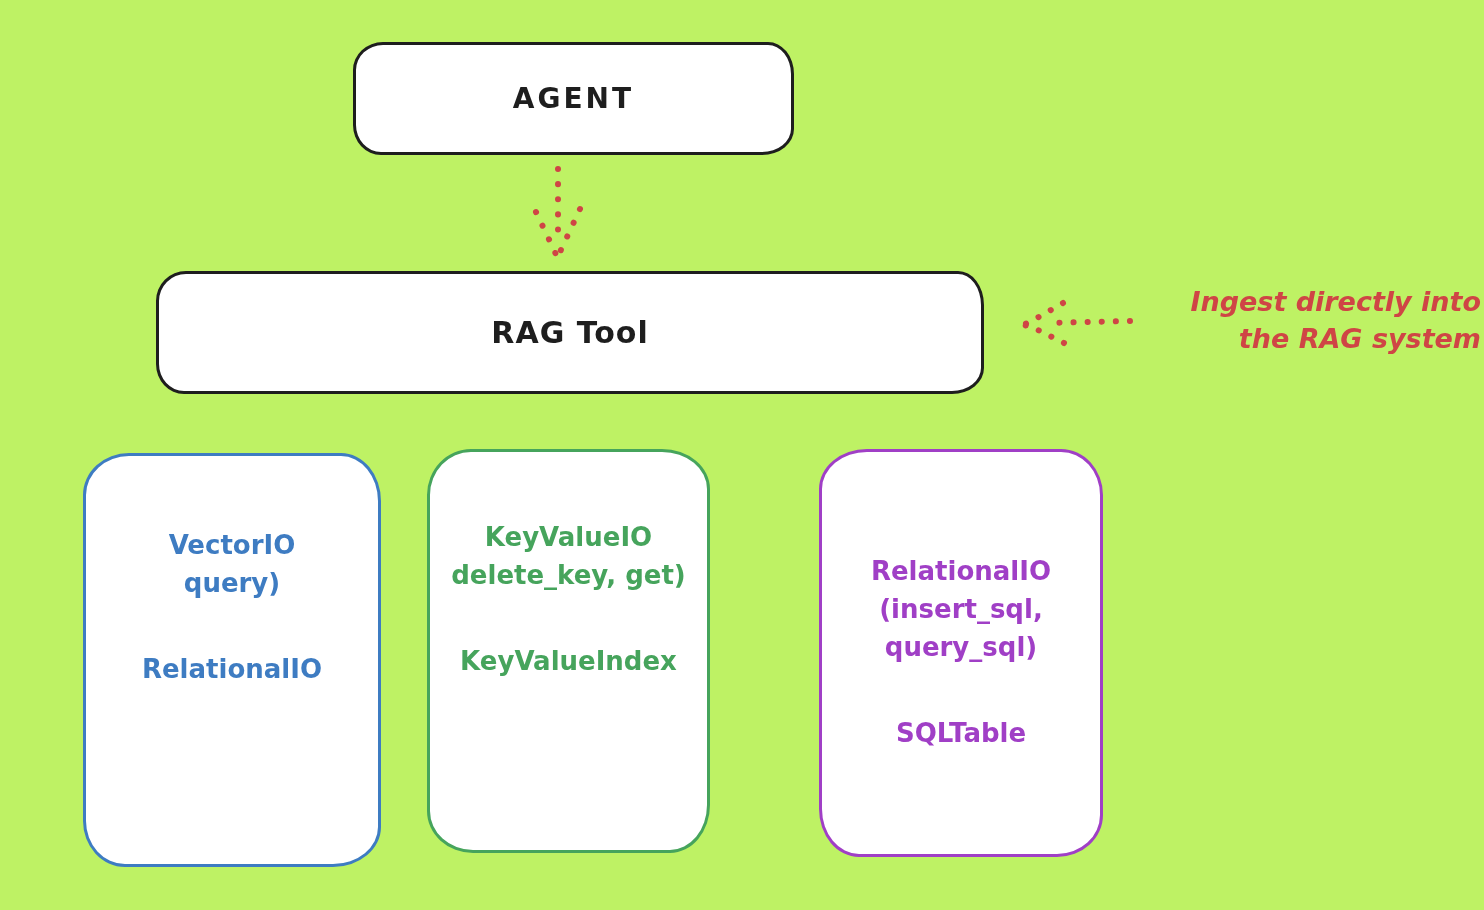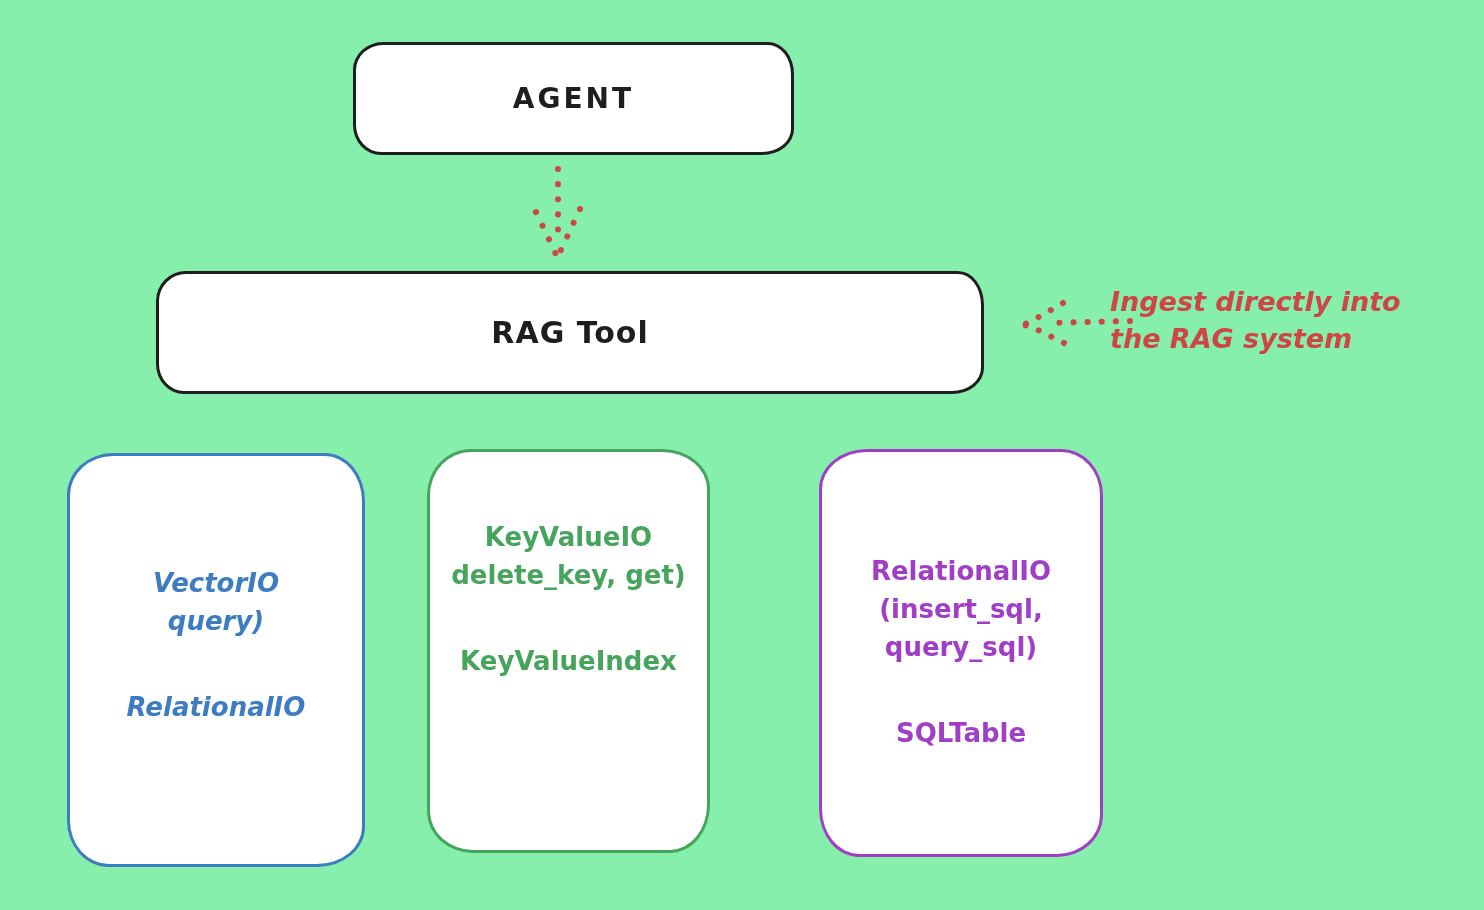--- a/index.html
+++ b/index.html
@@ -4,21 +4,21 @@
 <style>
   html, body {
     margin: 0;
     padding: 0;
     background: #ffffff;
   }
   .canvas {
     position: relative;
     width: 1484px;
     height: 910px;
-    background: #86efac;
+    background: #bef264;
     overflow: hidden;
     font-family: "DejaVu Sans", "Liberation Sans", sans-serif;
   }
   
   .node {
     position: absolute;
     border: 3.6px solid #1e1e1e;
     background: #ffffff;
     display: flex;
     align-items: center;
@@ -45,23 +45,23 @@
   
   .arrows {
     position: absolute;
     left: 0; top: 0;
     width: 1484px; height: 910px;
     pointer-events: none;
   }
   
   .annotation {
     position: absolute;
-    left: 1110px; top: 283px;
+    left: 1133px; top: 283px;
     width: 348px;
-    text-align: left;
+    text-align: right;
     color: #cf4545;
     font-size: 27px;
     line-height: 37px;
     font-weight: 700;
     font-style: italic;
   }
   
   .sbox {
     position: absolute;
     background: #ffffff;
@@ -70,27 +70,26 @@
     border-width: 3.6px;
     text-align: center;
     font-size: 26px;
     line-height: 38px;
     font-weight: 600;
   }
   .sbox .index-label {
     margin-top: 48px;
   }
   .sbox-vector {
-    left: 67px; top: 453px;
+    left: 83px; top: 453px;
     width: 298px; height: 414px;
     border-color: #3e7cc2;
     color: #3e7cc2;
     border-radius: 46px 40px 48px 42px / 42px 48px 40px 46px;
-    padding-top: 108px;
-    font-style: italic;
+    padding-top: 70px;
   }
   .sbox-keyvalue {
     left: 427px; top: 449px;
     width: 283px; height: 404px;
     border-color: #46a45c;
     color: #46a45c;
     border-radius: 44px 48px 40px 46px / 46px 40px 48px 42px;
     padding-top: 66px;
   }
   .sbox-relational {

